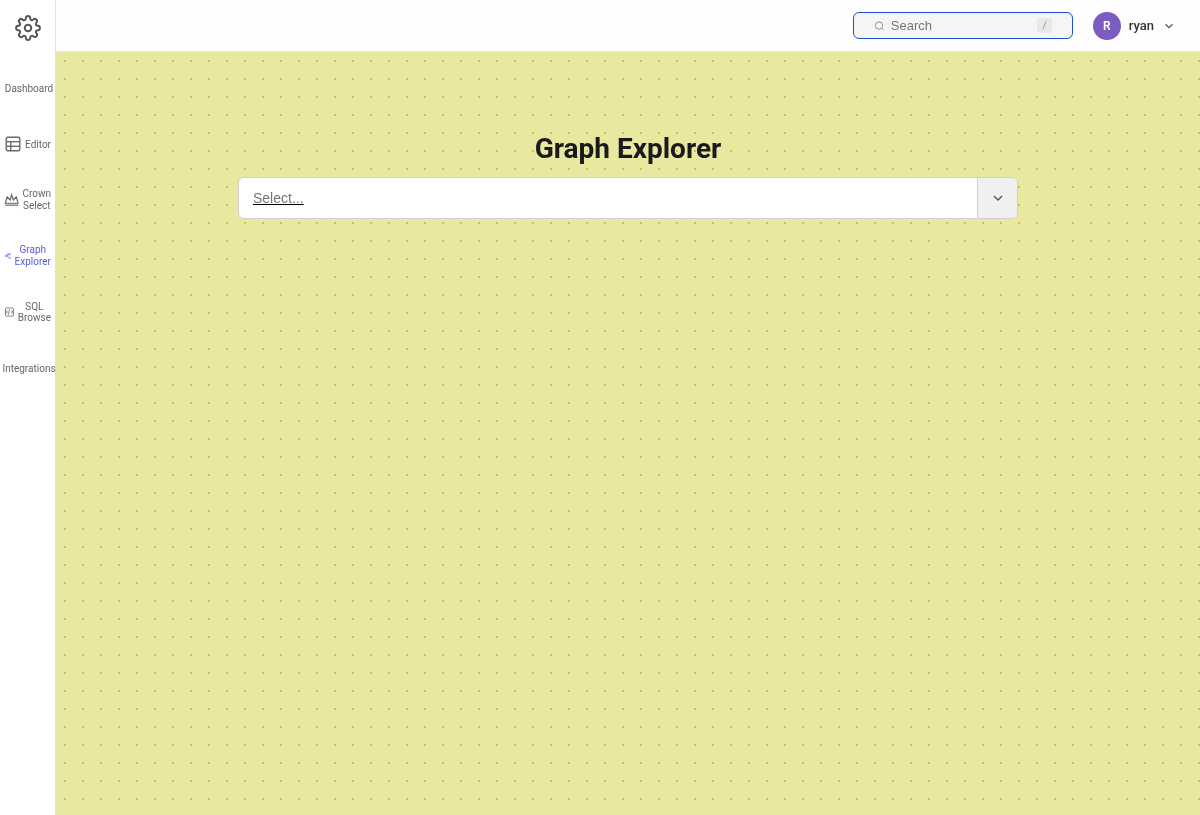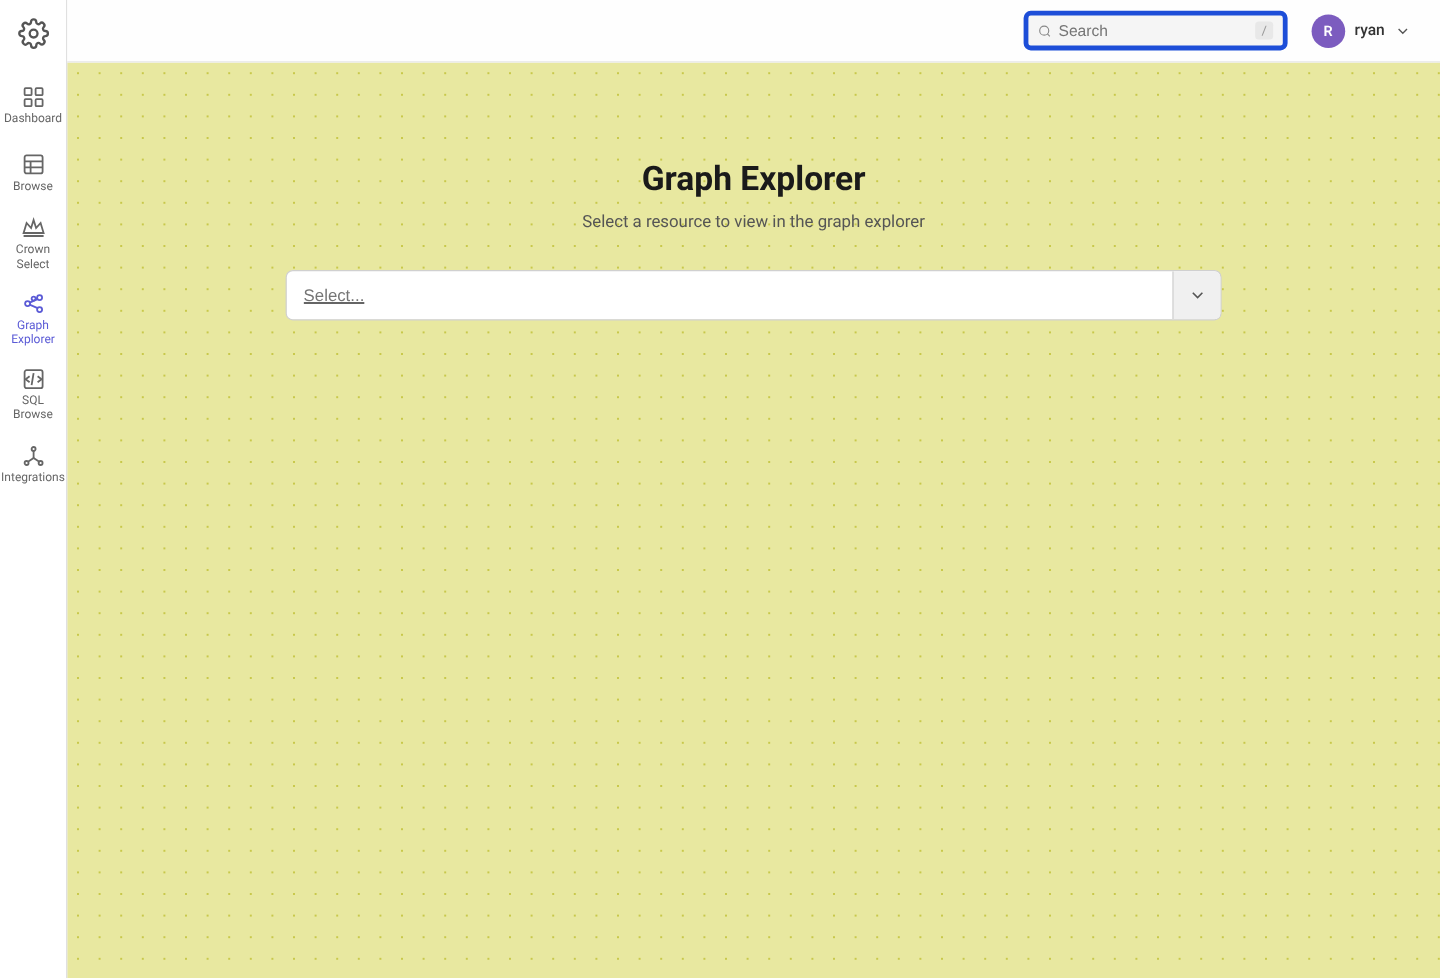--- a/index.html
+++ b/index.html
@@ -32,21 +32,20 @@
       display: flex;
       align-items: center;
       justify-content: center;
       margin-bottom: 12px;
       cursor: pointer;
     }
 
     .sidebar-item {
       width: 100%;
       display: flex;
-      flex-direction: column;
       align-items: center;
       justify-content: center;
       padding: 8px 4px;
       cursor: pointer;
       color: #666;
       font-size: 10px;
       gap: 3px;
       min-height: 56px;
       text-align: center;
       border-radius: 4px;
@@ -77,23 +76,23 @@
       justify-content: flex-end;
       padding: 0 16px;
       gap: 12px;
       z-index: 9;
     }
 
     .search-bar {
       display: flex;
       align-items: center;
       background: #f5f5f5;
-      border: 4px solid #1d4ed8;
+      border: 1px solid #1d4ed8;
       border-radius: 6px;
-      padding: 5px 8px;
+      padding: 5px 20px;
       gap: 6px;
       width: 220px;
       cursor: text;
     }
 
     .search-bar input {
       border: none;
       background: transparent;
       outline: none;
       font-size: 13px;
@@ -220,21 +219,21 @@
     <span>Dashboard</span>
   </div>
 
   <div class="sidebar-item">
     <svg viewBox="0 0 24 24" fill="none" stroke="currentColor" stroke-width="1.8">
       <rect x="3" y="3" width="18" height="18" rx="2"></rect>
       <line x1="3" y1="9" x2="21" y2="9"></line>
       <line x1="3" y1="15" x2="21" y2="15"></line>
       <line x1="9" y1="9" x2="9" y2="21"></line>
     </svg>
-    <span>Browse</span>
+    <span>Editor</span>
   </div>
 
   <div class="sidebar-item">
     <svg viewBox="0 0 24 24" fill="none" stroke="currentColor" stroke-width="1.8">
       <path d="M2 17L5 7l4.5 5L12 4l2.5 8L19 7l3 10H2z"></path>
       <line x1="2" y1="20" x2="22" y2="20"></line>
     </svg>
     <span style="white-space:pre-line;line-height:1.2">Crown
 Select</span>
   </div>
@@ -290,21 +289,20 @@
     <div class="avatar">R</div>
     <span class="user-name">ryan</span>
     <svg width="14" height="14" viewBox="0 0 24 24" fill="none" stroke="#555" stroke-width="2">
       <polyline points="6,9 12,15 18,9"></polyline>
     </svg>
   </div>
 </div>
 
 <main class="main">
   <h1 class="page-title">Graph Explorer</h1>
-  <p class="page-subtitle">Select a resource to view in the graph explorer</p>
 
   <div class="resource-selector">
     <input class="resource-select-input" type="text" readonly="" placeholder="Select..." style="">
     <button class="resource-select-btn">
       <svg width="16" height="16" viewBox="0 0 24 24" fill="none" stroke="currentColor" stroke-width="2">
         <polyline points="6,9 12,15 18,9"></polyline>
       </svg>
     </button>
   </div>
 </main>

